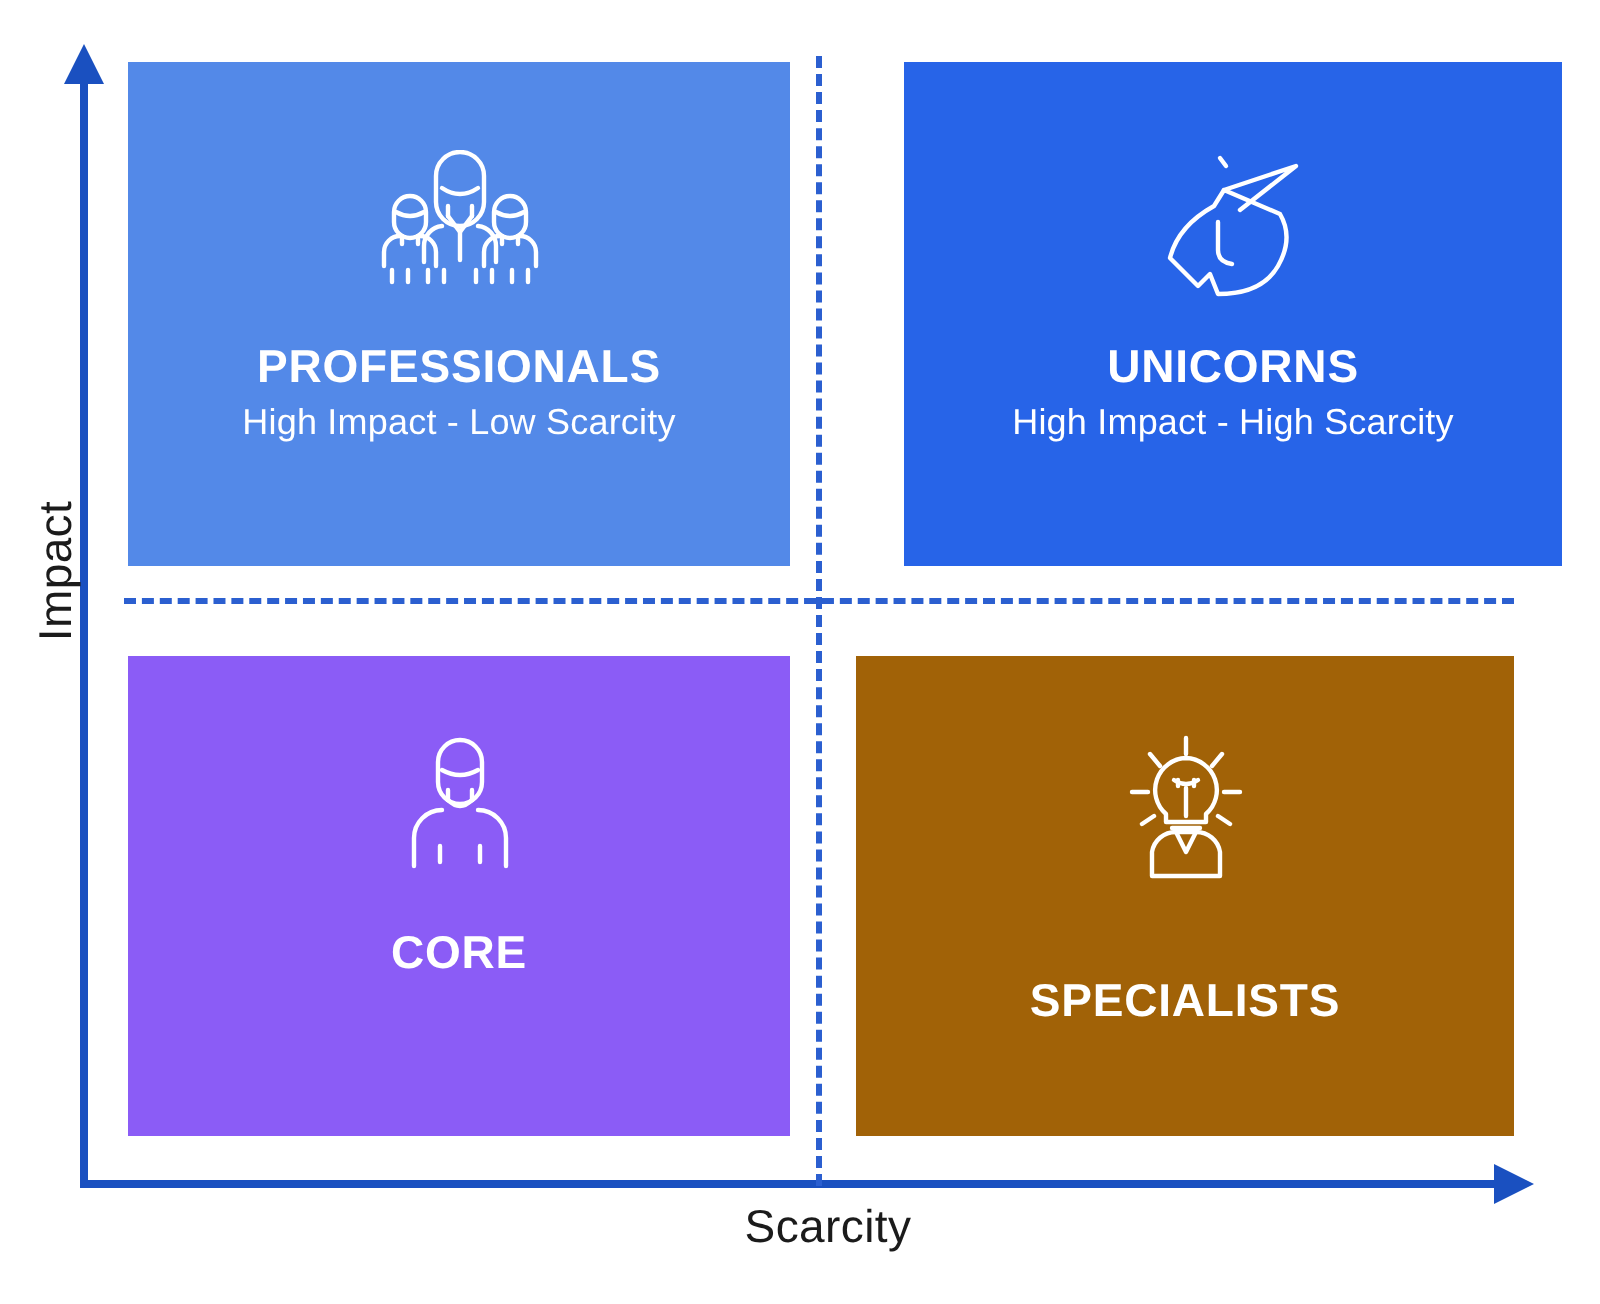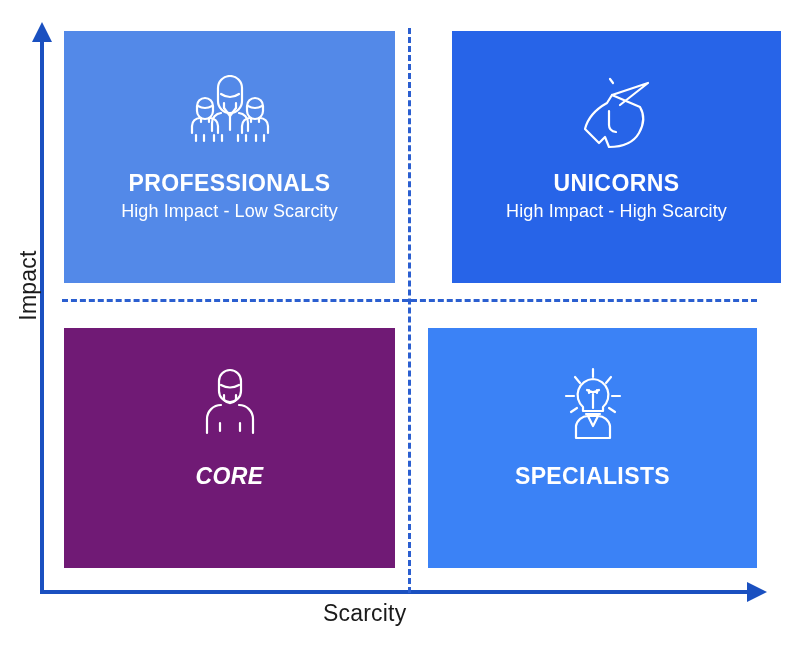--- a/index.html
+++ b/index.html
@@ -64,24 +64,24 @@
     text-align: center;
     transform: rotate(-90deg);
     transform-origin: 50% 50%;
     font-size: 23px;
     color: #1b1b1b;
     letter-spacing: 0.2px;
     white-space: nowrap;
   }
   .axis-label-x {
     position: absolute;
-    left: 323px;
+    left: 334px;
     top: 600px;
     width: 160px;
-    text-align: left;
+    text-align: center;
     font-size: 23px;
     color: #1b1b1b;
     letter-spacing: 0.2px;
     white-space: nowrap;
   }
 
   
   .divider-vertical {
     position: absolute;
     left: 408px;
@@ -195,35 +195,35 @@
 
         <path d="M36 24 L31 32 q-18 10 -22 26 l14 14 6 -6 4 10 q22 0 30 -14 q8 -14 1 -26 Z"></path>
 
         <path d="M33 40 v14 q0 6 7 7"></path>
       </svg>
     </div>
     <div class="q-title">UNICORNS</div>
     <div class="q-subtitle">High Impact - High Scarcity</div>
   </div>
 
-  <div class="quadrant q-bl" style="background:#701a75;font-style:italic;">
+  <div class="quadrant q-bl" style="background:#8b5cf6;">
     <div class="q-icon">
       <svg width="62" height="72" viewBox="0 0 62 72" fill="none" stroke="#ffffff" stroke-width="2.2" stroke-linecap="round" stroke-linejoin="round">
         <path d="M20 24 V14 a11 11 0 0 1 22 0 V24 a11 11 0 0 1 -22 0 Z"></path>
         <path d="M22 18 q9 5 18 0"></path>
         <path d="M25 33 v-5 M37 33 v-5"></path>
         <path d="M25 33 q6 6 12 0"></path>
         <path d="M8 66 v-14 a14 14 0 0 1 14 -14 M54 66 v-14 a14 14 0 0 0 -14 -14"></path>
         <path d="M21 56 v8 M41 56 v8"></path>
       </svg>
     </div>
     <div class="q-title">CORE</div>
   </div>
 
-  <div class="quadrant q-br" style="background:#3b82f6;">
+  <div class="quadrant q-br" style="background:#a16207;gap:24px;">
     <div class="q-icon">
       <svg width="70" height="74" viewBox="0 0 70 74" fill="none" stroke="#ffffff" stroke-width="2.2" stroke-linecap="round" stroke-linejoin="round">
 
         <path d="M35 3 v8 M17 11 l5 6 M53 11 l-5 6 M8 30 h8 M54 30 h8 M13 46 l6 -4 M57 46 l-6 -4"></path>
 
         <path d="M35 13 a16 16 0 0 1 10 28 v4 h-20 v-4 a16 16 0 0 1 10 -28 Z"></path>
 
         <path d="M29 24 q6 4 12 0 M35 28 v14 M31 24 v3 M39 24 v3"></path>
         <path d="M28 48 h14"></path>
 

